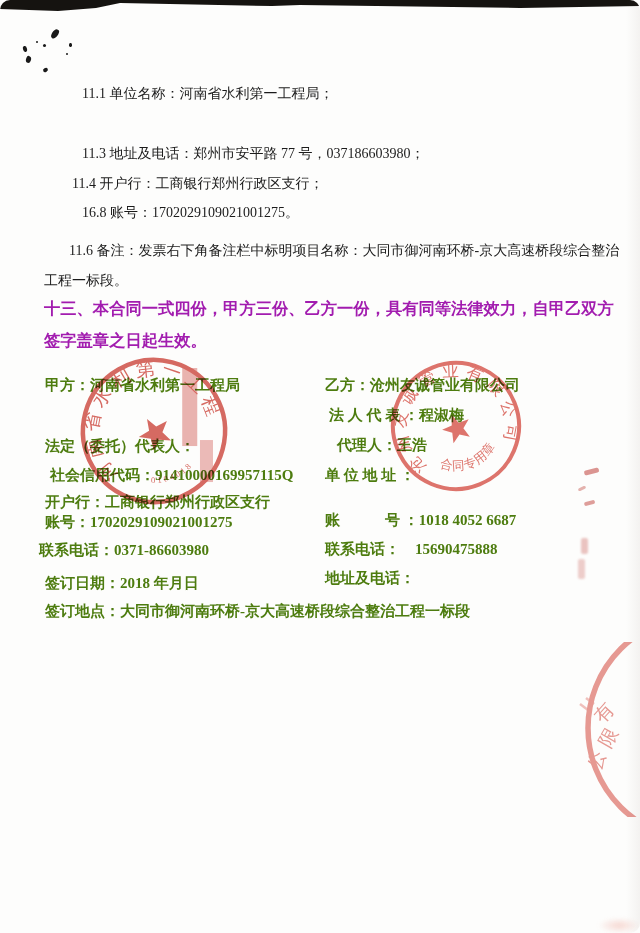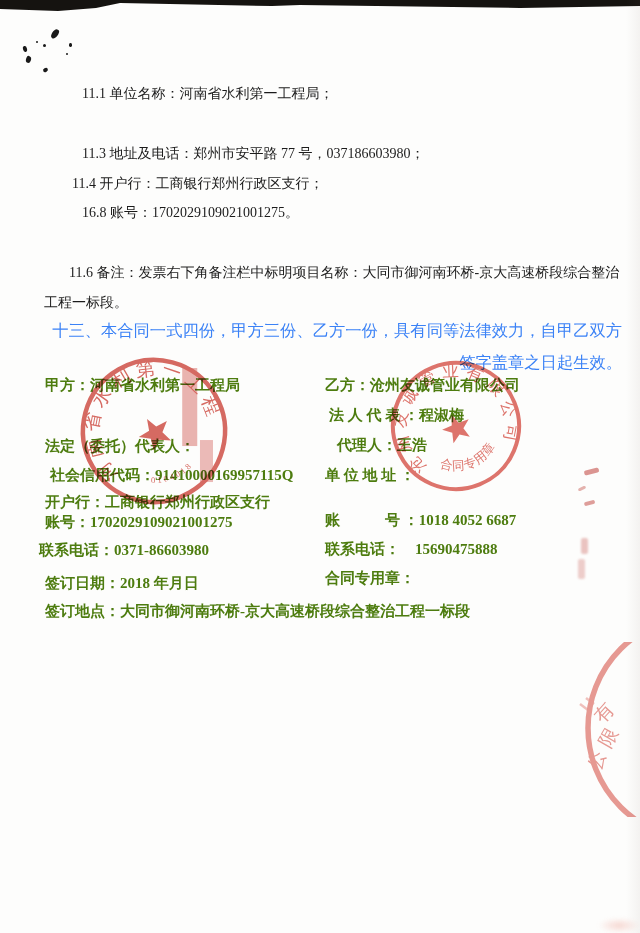--- a/index.html
+++ b/index.html
@@ -1,26 +1,26 @@
 <!DOCTYPE html>
 <html><head>
 <meta charset="utf-8">
 <style>
   html,body{margin:0;padding:0;}
   body{width:640px;height:933px;background:#fdfdfc;overflow:hidden;
        font-family:"Liberation Serif","DejaVu Serif",serif;}
-  .page{position:relative;width:640px;height:933px;background:#fdfdfc;overflow:hidden;}
+  .page{position:relative;width:640px;height:933px;background:#fdfdfc;overflow:hidden;border-radius:10px;}
   .top-edge{position:absolute;left:0;top:0;width:640px;height:12px;background:#151310;
     clip-path:polygon(0 0,640px 0,640px 6px,520px 8px,300px 5px,272px 6px,120px 3px,96px 8px,58px 11px,0 9px);}
   .edge-shade{position:absolute;right:0;top:0;width:14px;height:100%;
     background:linear-gradient(to right,rgba(0,0,0,0),rgba(120,100,90,0.07));}
   .line{position:absolute;white-space:pre;color:#1b1b1b;font-size:14px;}
   .sig{font-size:15px;font-weight:600;color:#4d7c0f;}
-  .para{position:absolute;color:#1b1b1b;font-size:14px;line-height:30px;width:582px;left:44px;margin-top:22px;}
-  .clause13{font-size:16.3px;font-weight:normal;line-height:31.5px;width:578px;color:#3b82f6;text-align:right;}
+  .para{position:absolute;color:#1b1b1b;font-size:14px;line-height:30px;width:582px;left:44px;}
+  .clause13{font-size:16.3px;font-weight:bold;line-height:31.5px;width:578px;color:#a21caf;}
   .dot{position:absolute;background:#1a1a1a;}
   .stamp{position:absolute;mix-blend-mode:multiply;opacity:.82;filter:blur(.35px);}
   .mark{position:absolute;background:#bf4038;border-radius:2px;}
   .smudge{position:absolute;left:598px;top:918px;width:42px;height:15px;border-radius:50%;
     background:radial-gradient(closest-side,#f3c8c0,rgba(243,200,192,0));opacity:.75;filter:blur(2px);}
   svg text{font-family:"Liberation Serif","DejaVu Serif",serif;}
 </style>
 </head>
 <body>
 
@@ -55,21 +55,21 @@
   <div class="line sig" style="left:45px;top:513px">账号：1702029109021001275</div>
   <div class="line sig" style="left:39px;top:541px">联系电话：0371-86603980</div>
   <div class="line sig" style="left:45px;top:574px">签订日期：2018 年月日</div>
 
   <div class="line sig" style="left:325px;top:376px">乙方：沧州友诚管业有限公司</div>
   <div class="line sig" style="left:329px;top:406px">法 人 代 表 ：程淑梅</div>
   <div class="line sig" style="left:337px;top:436px">代理人：王浩</div>
   <div class="line sig" style="left:325px;top:466px">单 位 地 址 ：</div>
   <div class="line sig" style="left:325px;top:511px">账　　　号 ：1018 4052 6687</div>
   <div class="line sig" style="left:325px;top:540px">联系电话：　15690475888</div>
-  <div class="line sig" style="left:325px;top:569px">合同专用章：</div>
+  <div class="line sig" style="left:325px;top:569px">地址及电话：</div>
 
   <div class="line sig" style="left:45px;top:602px">签订地点：大同市御河南环桥-京大高速桥段综合整治工程一标段</div>
 
   <svg class="stamp" style="left:70px;top:347px" width="168" height="168" viewBox="0 0 168 168">
     <g transform="rotate(-30 84 84)" fill="#cf4a40">
       <circle cx="84" cy="84" r="71" fill="none" stroke="#cf4a40" stroke-width="4.5"></circle>
       <path id="sealA-arc" d="M 33.3 107.7 A 56 56 0 1 1 134.7 107.7" fill="none"></path>
       <text font-size="19" letter-spacing="5">
         <textPath href="#sealA-arc" startOffset="4">河南省水利第一工程局</textPath>
       </text>

